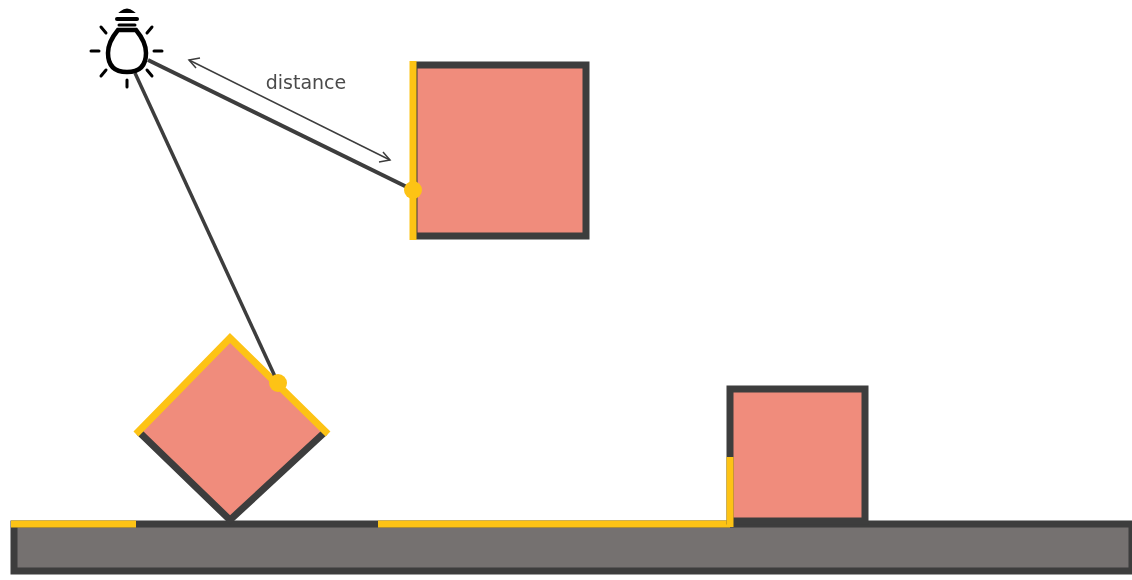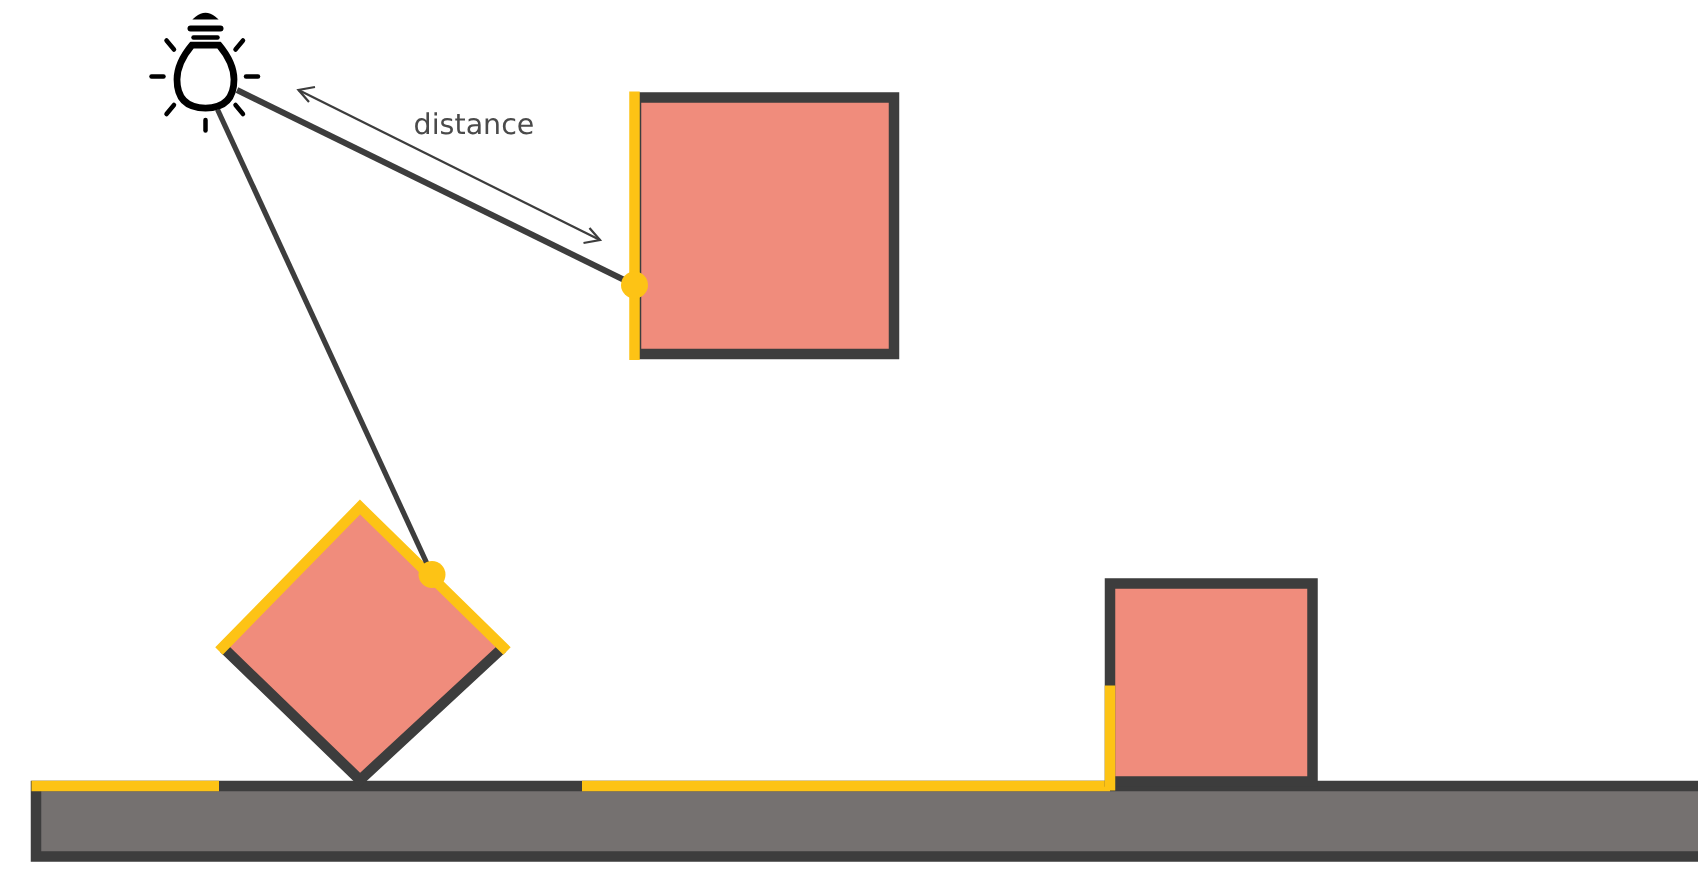--- a/index.html
+++ b/index.html
@@ -1,17 +1,17 @@
 <!DOCTYPE html>
 <html><head>
   <meta charset="utf-8">
   <style>
     html, body { margin: 0; padding: 0; background: #ffffff; }
     body { width: 1132px; height: 580px; overflow: hidden; }
-    #stage { position: absolute; left: 18px; top: 0; width: 936px; height: 580px; text-decoration: underline; }
+    #stage { position: absolute; left: 8px; top: 0; width: 936px; height: 580px; text-decoration: underline; }
     svg { display: block; }
     .label { font-family: "DejaVu Sans", sans-serif; font-size: 19px; fill: #4a4a4a; }
   </style>
 </head>
 <body>
 
 <div id="stage">
   <svg width="1132" height="580" viewBox="0 0 1132 580">
 
     <g>

